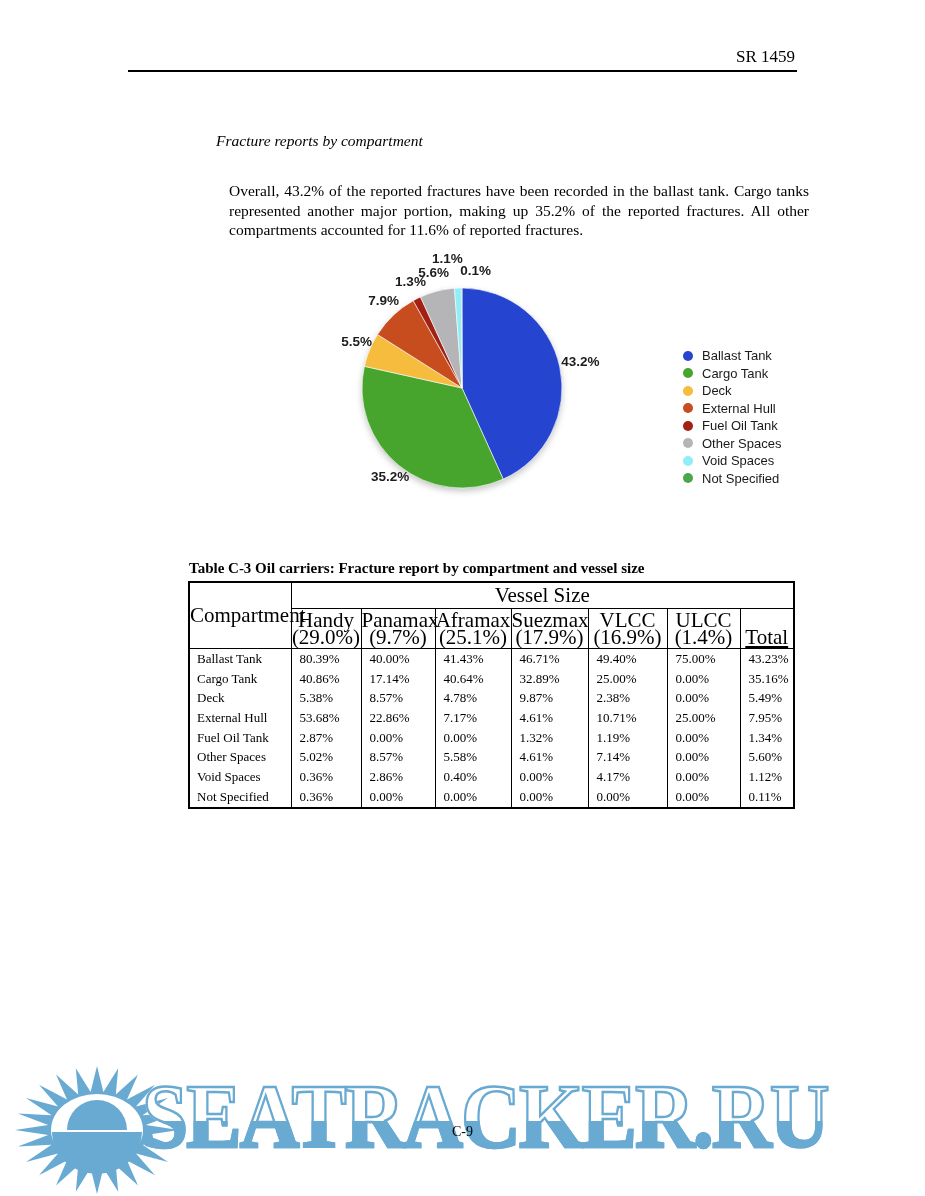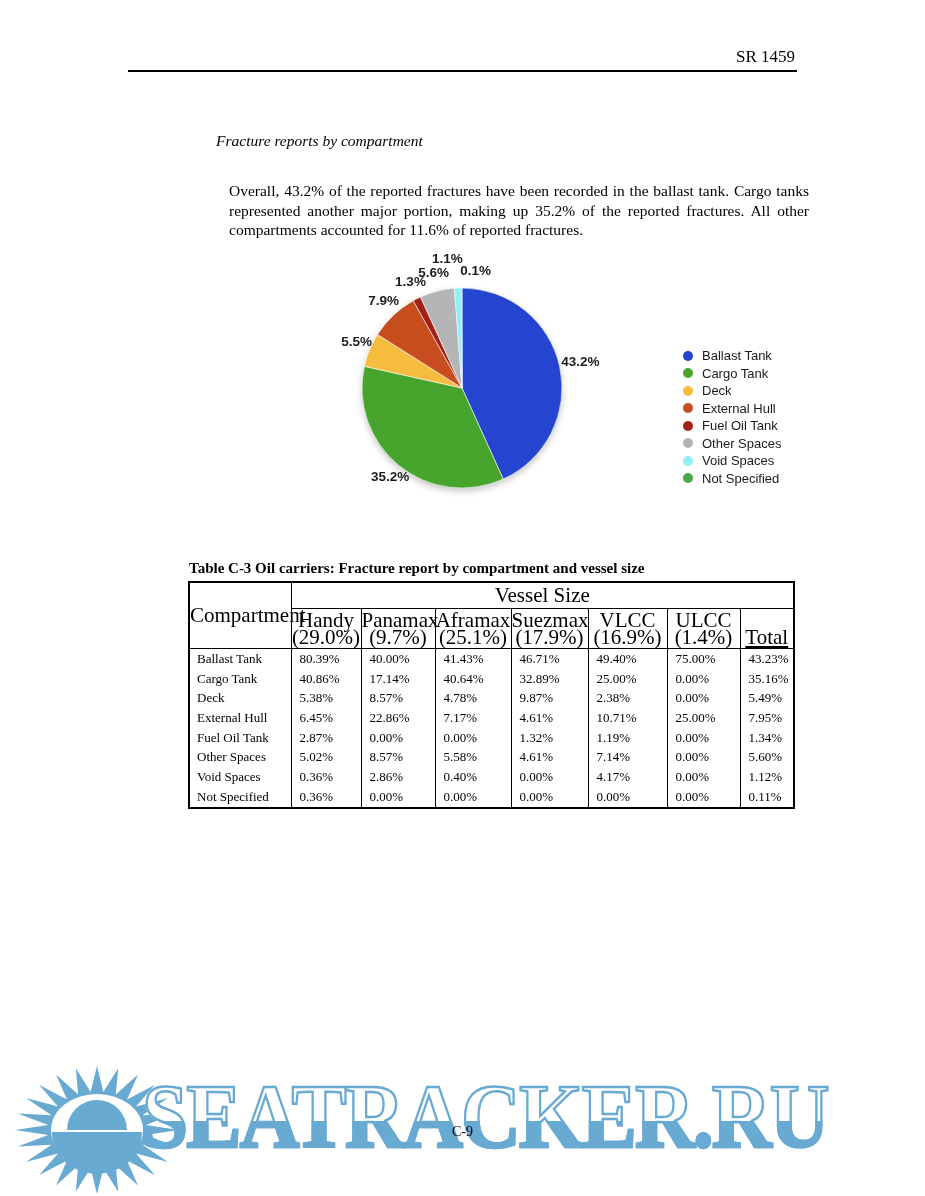--- a/index.html
+++ b/index.html
@@ -185,21 +185,21 @@
           <td>5.38%</td>
           <td>8.57%</td>
           <td>4.78%</td>
           <td>9.87%</td>
           <td>2.38%</td>
           <td>0.00%</td>
           <td>5.49%</td>
         </tr>
         <tr>
           <td class="row-label">External Hull</td>
-          <td>6.45%</td>
+          <td>53.68%</td>
           <td>22.86%</td>
           <td>7.17%</td>
           <td>4.61%</td>
           <td>10.71%</td>
           <td>25.00%</td>
           <td>7.95%</td>
         </tr>
         <tr>
           <td class="row-label">Fuel Oil Tank</td>
           <td>2.87%</td>

